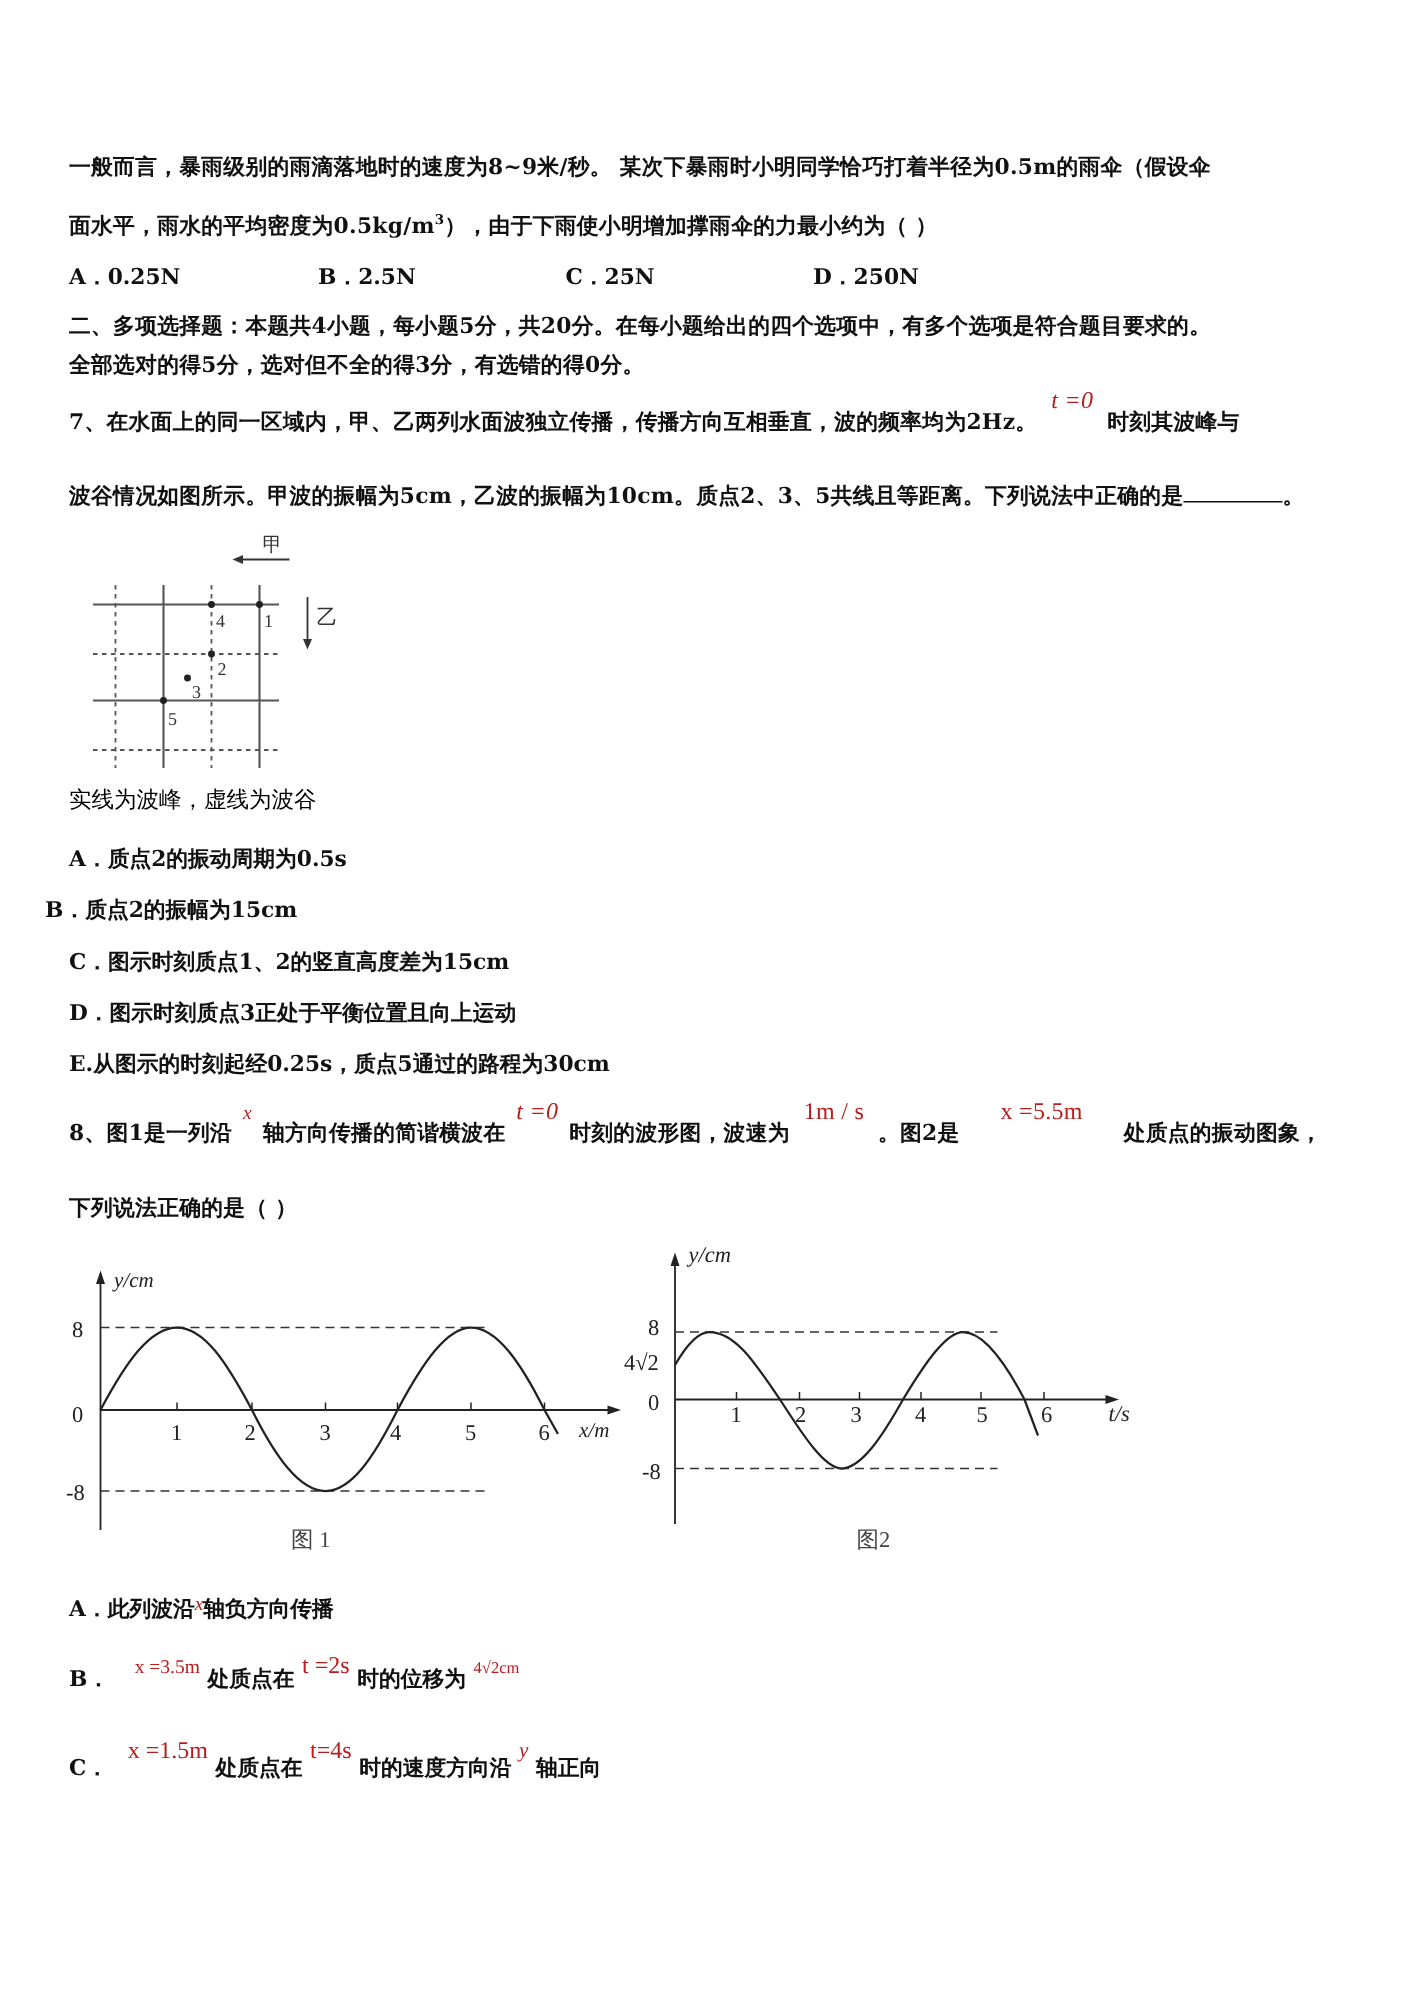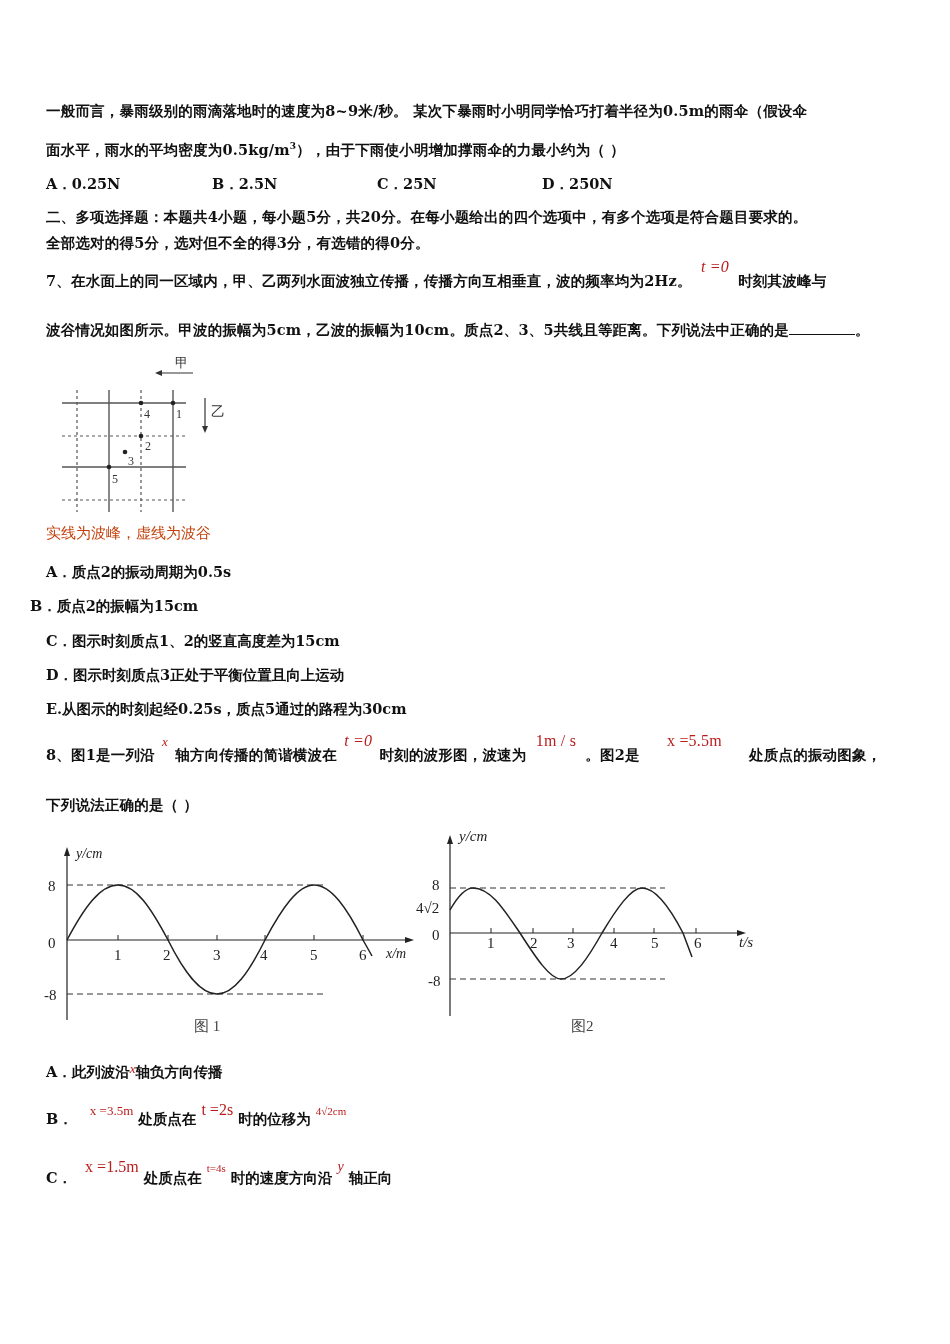--- a/index.html
+++ b/index.html
@@ -5,21 +5,21 @@
   html, body { margin: 0; padding: 0; background: #ffffff; }
   body { width: 950px; height: 1344px; position: relative; overflow: hidden;
          font-family: "DejaVu Serif", "Liberation Serif", serif; color: #111; }
   .ln { position: absolute; left: 46px; font-size: 14.5px; font-weight: bold; white-space: nowrap; letter-spacing: 0.2px; }
   .opt { position: absolute; font-size: 14.5px; font-weight: bold; white-space: nowrap; }
   .math { font-family: "Liberation Serif", "DejaVu Serif", serif; font-weight: normal; font-size: 16px; color: #b91c1c; }
   .math i { font-style: italic; }
   .sup { position: relative; top: -14px; }
   .blank { display: inline-block; width: 66px; border-bottom: 1.5px solid #111; height: 12px; }
   svg text { font-family: "Liberation Serif", "DejaVu Serif", serif; }
-  .caption-cn { position: absolute; left: 46px; top: 524px; font-family: "DejaVu Sans", sans-serif; font-size: 15px; color: #c2410c; }
+  .caption-cn { position: absolute; left: 46px; top: 524px; font-family: "DejaVu Sans", sans-serif; font-size: 15px; color: #000000; }
 </style>
 </head>
 <body>
 
 <div class="ln" style="top:102px;">一般而言，暴雨级别的雨滴落地时的速度为8~9米/秒。 某次下暴雨时小明同学恰巧打着半径为0.5m的雨伞（假设伞</div>
 <div class="ln" style="top:141px;">
   <span>面水平，雨水的平均密度为0.5kg/m</span><sup style="font-size:9px;">3</sup><span>），由于下雨使小明增加撑雨伞的力最小约为（  ）</span>
 </div>
 <div class="opt" style="left:46px; top:175px;">A．0.25N</div>
 <div class="opt" style="left:212px; top:175px;">B．2.5N</div>
@@ -177,17 +177,17 @@
   <span class="math" style="position:relative; top:-9px; font-size:13px; margin-left:12px;">x =3.5m</span>
   <span>处质点在</span>
   <span class="math" style="position:relative; top:-9px;">t =2s</span>
   <span>时的位移为</span>
   <span class="math" style="position:relative; top:-9px; font-size:11px;">4√2cm</span>
 </div>
 <div class="opt" style="left:46px; top:1169px;">
   <span>C．</span>
   <span class="math" style="position:relative; top:-11px; font-size:16px; margin-left:8px;text-align:center;">x =1.5m</span>
   <span>处质点在</span>
-  <span class="math" style="position:relative; top:-11px; font-size:11px;">t=4s</span>
+  <span class="math" style="position:relative; top:-11px; font-size:16px;">t=4s</span>
   <span>时的速度方向沿</span>
   <span class="math" style="position:relative; top:-12px; font-size:14px;"><i>y</i></span>
   <span>轴正向</span>
 </div>
 
 </body></html>

